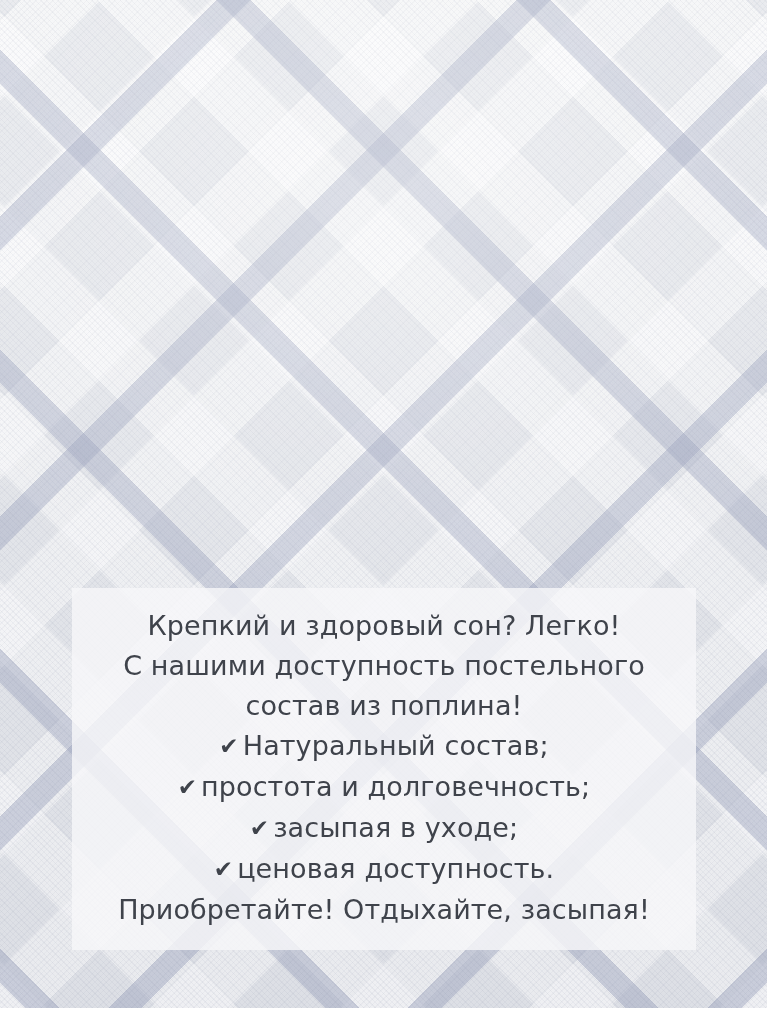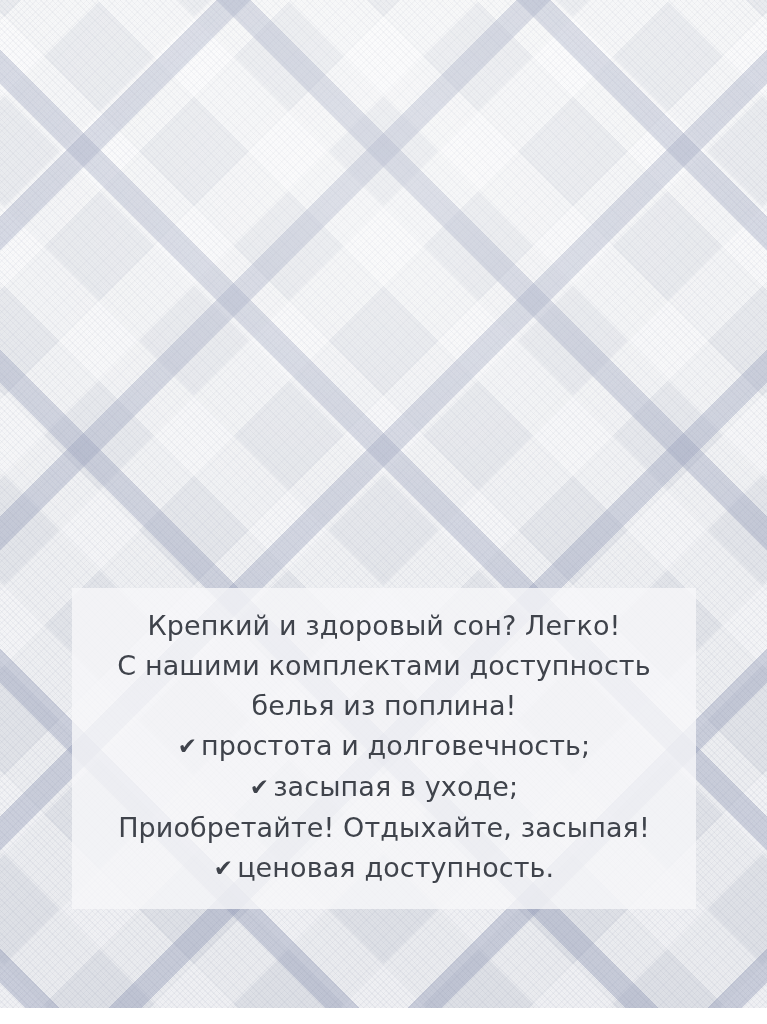--- a/index.html
+++ b/index.html
@@ -158,32 +158,35 @@
     <div class="hatch-a"></div>
     <div class="hatch-b"></div>
   </div>
   <div class="lighting"></div>
 
   <div class="text-card">
     <div class="line">
       <span>Крепкий и здоровый сон? Легко!</span>
     </div>
     <div class="line">
-      <span>С нашими комплектами доступность</span>
+      <span>С нашими доступность постельного</span>
     </div>
     <div class="line">
-      <span>белья из поплина!</span>
+      <span>состав из поплина!</span>
+    </div>
+    <div class="line bullet">
+      <span class="check">✔</span><span>Натуральный состав;</span>
     </div>
     <div class="line bullet">
       <span class="check">✔</span><span>простота и долговечность;</span>
     </div>
     <div class="line bullet">
       <span class="check">✔</span><span>засыпая в уходе;</span>
     </div>
+    <div class="line bullet">
+      <span class="check">✔</span><span>ценовая доступность.</span>
+    </div>
     <div class="line">
       <span>Приобретайте! Отдыхайте, засыпая!</span>
-    </div>
-    <div class="line bullet">
-      <span class="check">✔</span><span>ценовая доступность.</span>
     </div>
   </div>
 
 </div>
 
 </body></html>

